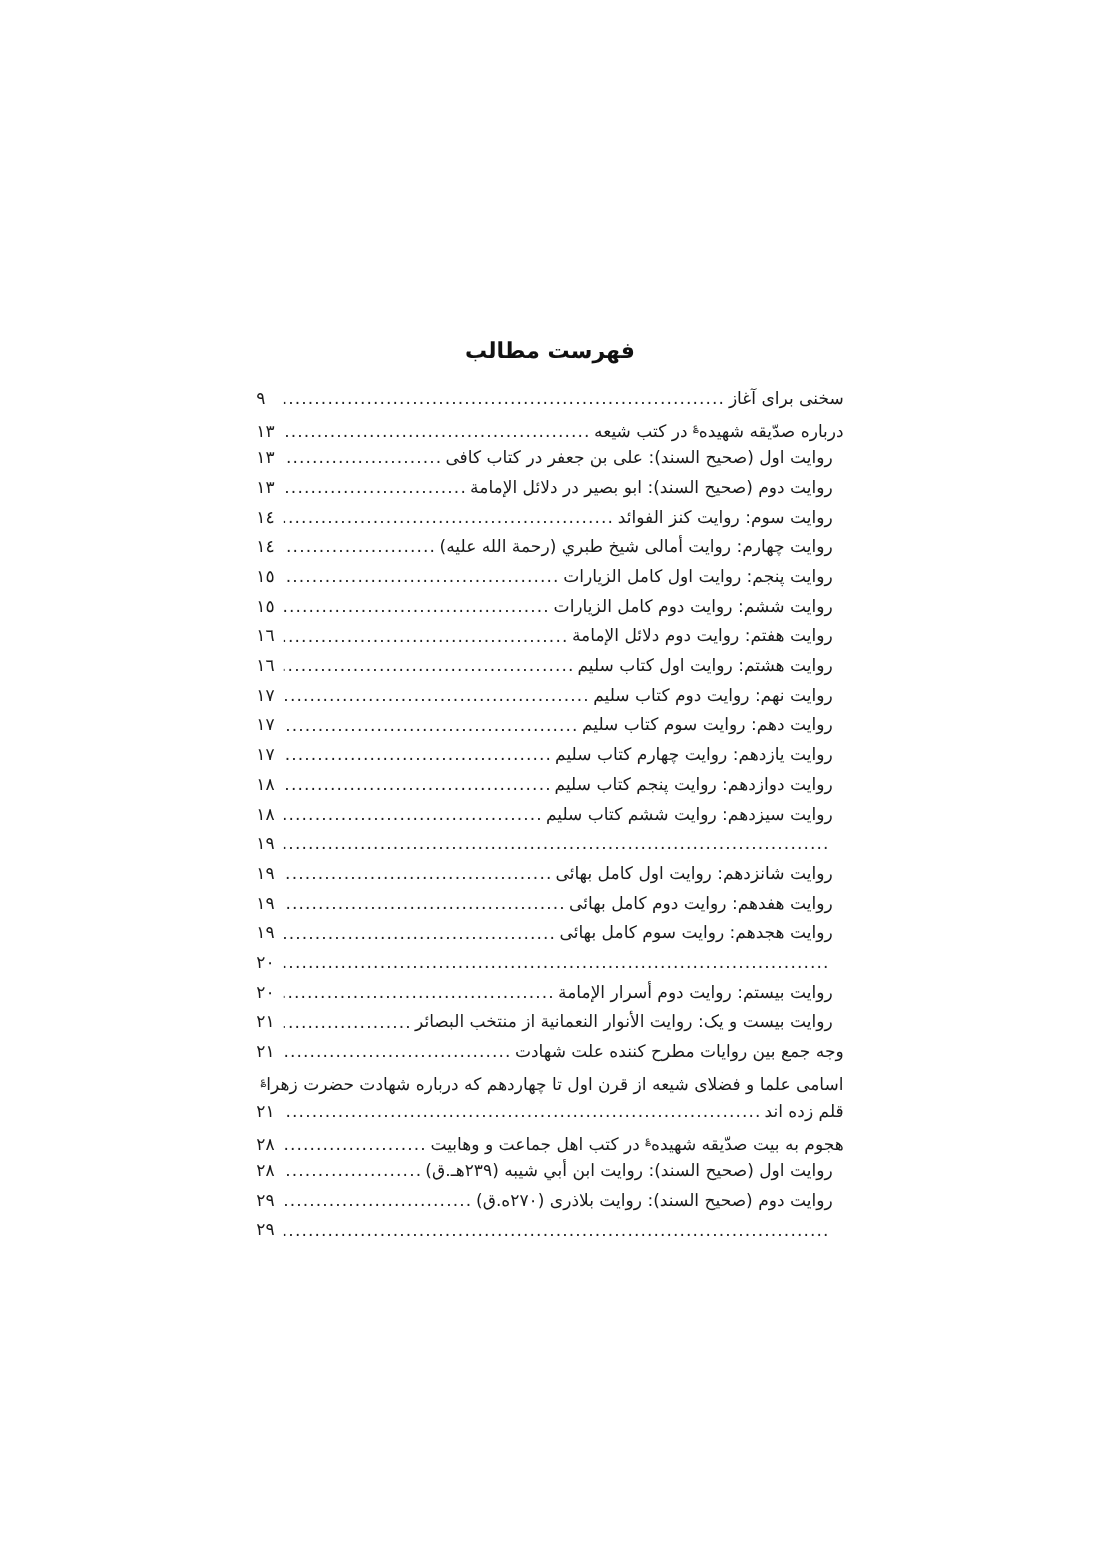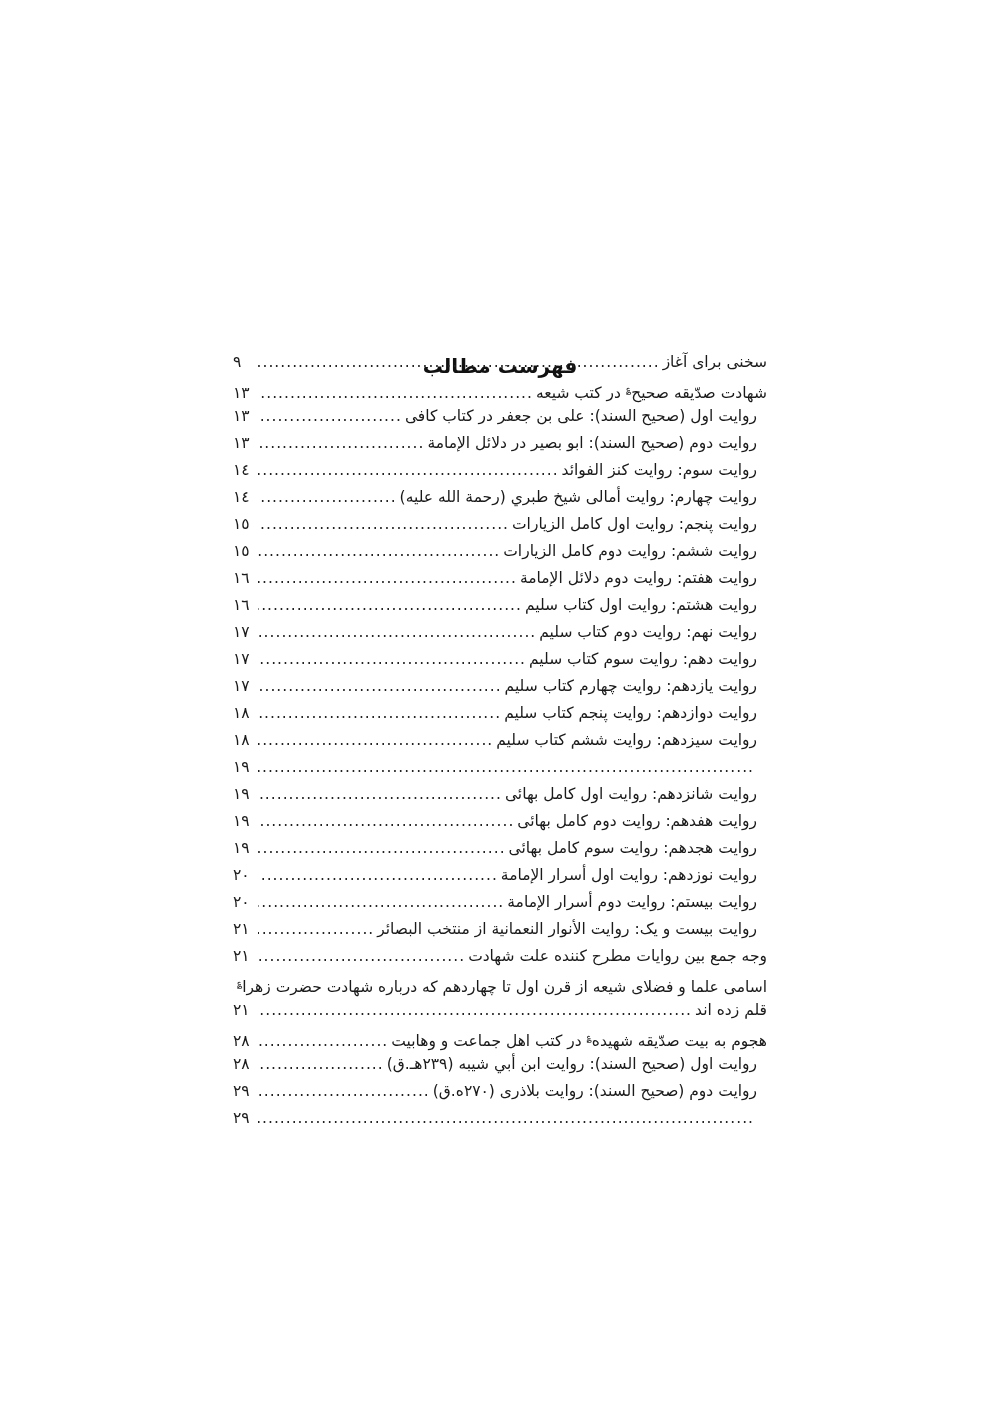--- a/index.html
+++ b/index.html
@@ -18,21 +18,20 @@
     .page-title {
       position: absolute;
       top: 306px;
       left: 0;
       width: 1000px;
       text-align: center;
       font-size: 20px;
       font-weight: bold;
       direction: rtl;
       color: #111;
-      margin-top: 48px;
     }
     .toc {
       position: absolute;
       top: 349px;
       left: 233px;
       width: 534px;
       direction: rtl;
       font-size: 15.5px;
     }
     .toc-row {
@@ -83,21 +82,21 @@
 
 <div class="page-title">فهرست مطالب</div>
 
 <div class="toc">
   <div class="toc-row">
     <span class="label">سخنی برای آغاز</span>
     <span class="leader"></span>
     <span class="page">۹</span>
   </div>
   <div class="toc-row">
-    <span class="label"><span>شهادت صدّیقه صحیح</span><span class="honor">؏</span><span> در کتب شیعه</span></span>
+    <span class="label"><span>درباره صدّیقه شهیده</span><span class="honor">؏</span><span> در کتب شیعه</span></span>
     <span class="leader"></span>
     <span class="page">۱۳</span>
   </div>
   <div class="toc-row sub">
     <span class="label">روایت اول (صحیح السند): علی بن جعفر در کتاب کافی</span>
     <span class="leader"></span>
     <span class="page">۱۳</span>
   </div>
   <div class="toc-row sub">
     <span class="label">روایت دوم (صحیح السند): ابو بصیر در دلائل الإمامة</span>
@@ -172,21 +171,20 @@
     <span class="label">روایت هفدهم: روایت دوم کامل بهائی</span>
     <span class="leader"></span>
     <span class="page">۱۹</span>
   </div>
   <div class="toc-row sub">
     <span class="label">روایت هجدهم: روایت سوم کامل بهائی</span>
     <span class="leader"></span>
     <span class="page">۱۹</span>
   </div>
   <div class="toc-row sub">
-    <span class="label">روایت نوزدهم: روایت اول أسرار الإمامة</span>
     <span class="leader"></span>
     <span class="page">۲۰</span>
   </div>
   <div class="toc-row sub">
     <span class="label">روایت بیستم: روایت دوم أسرار الإمامة</span>
     <span class="leader"></span>
     <span class="page">۲۰</span>
   </div>
   <div class="toc-row sub">
     <span class="label">روایت بیست و یک: روایت الأنوار النعمانیة از منتخب البصائر</span>

